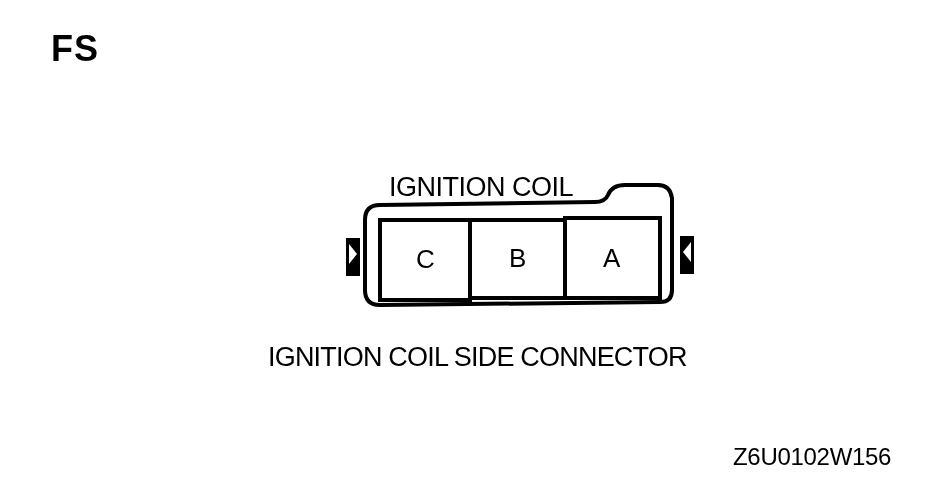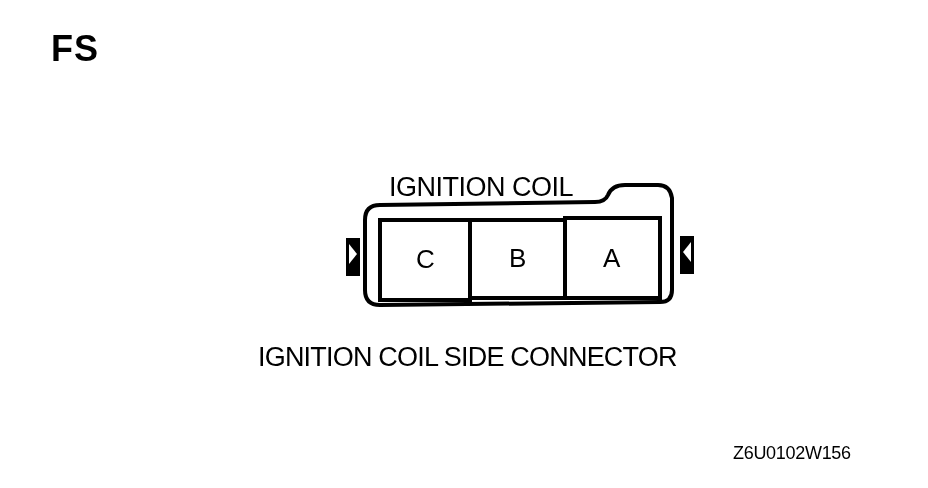--- a/index.html
+++ b/index.html
@@ -1,21 +1,21 @@
 <!DOCTYPE html>
 <html><head>
   <meta charset="utf-8">
   <style>
     html, body { margin: 0; padding: 0; background: #ffffff; }
     body { width: 928px; height: 488px; position: relative; overflow: hidden; font-family: "Liberation Sans", sans-serif; color: #000; }
     .abs { position: absolute; }
     .section-tag { left: 51px; top: 28px; font-size: 36px; font-weight: bold; letter-spacing: 1px; }
     .title { left: 389px; top: 133px; font-size: 27px; letter-spacing: -0.5px; margin-top: 39px; }
-    .caption { left: 258px; top: 340px; font-size: 27px; line-height: 34px; letter-spacing: -0.8px; }
-    .code { left: 733px; top: 443px; font-size: 18px; letter-spacing: -0.3px; text-align: center; }
+    .caption { left: 268px; top: 340px; font-size: 27px; line-height: 34px; letter-spacing: -0.8px; }
+    .code { left: 733px; top: 443px; font-size: 24px; letter-spacing: -0.3px; text-align: center; }
     svg.connector { position: absolute; left: 340px; top: 180px; }
     .pin-label { font-family: "Liberation Sans", sans-serif; font-size: 26px; fill: #000; }
   </style>
 </head>
 <body>
 
 <div class="abs section-tag">FS</div>
 
 <div class="abs title">IGNITION COIL</div>
 

